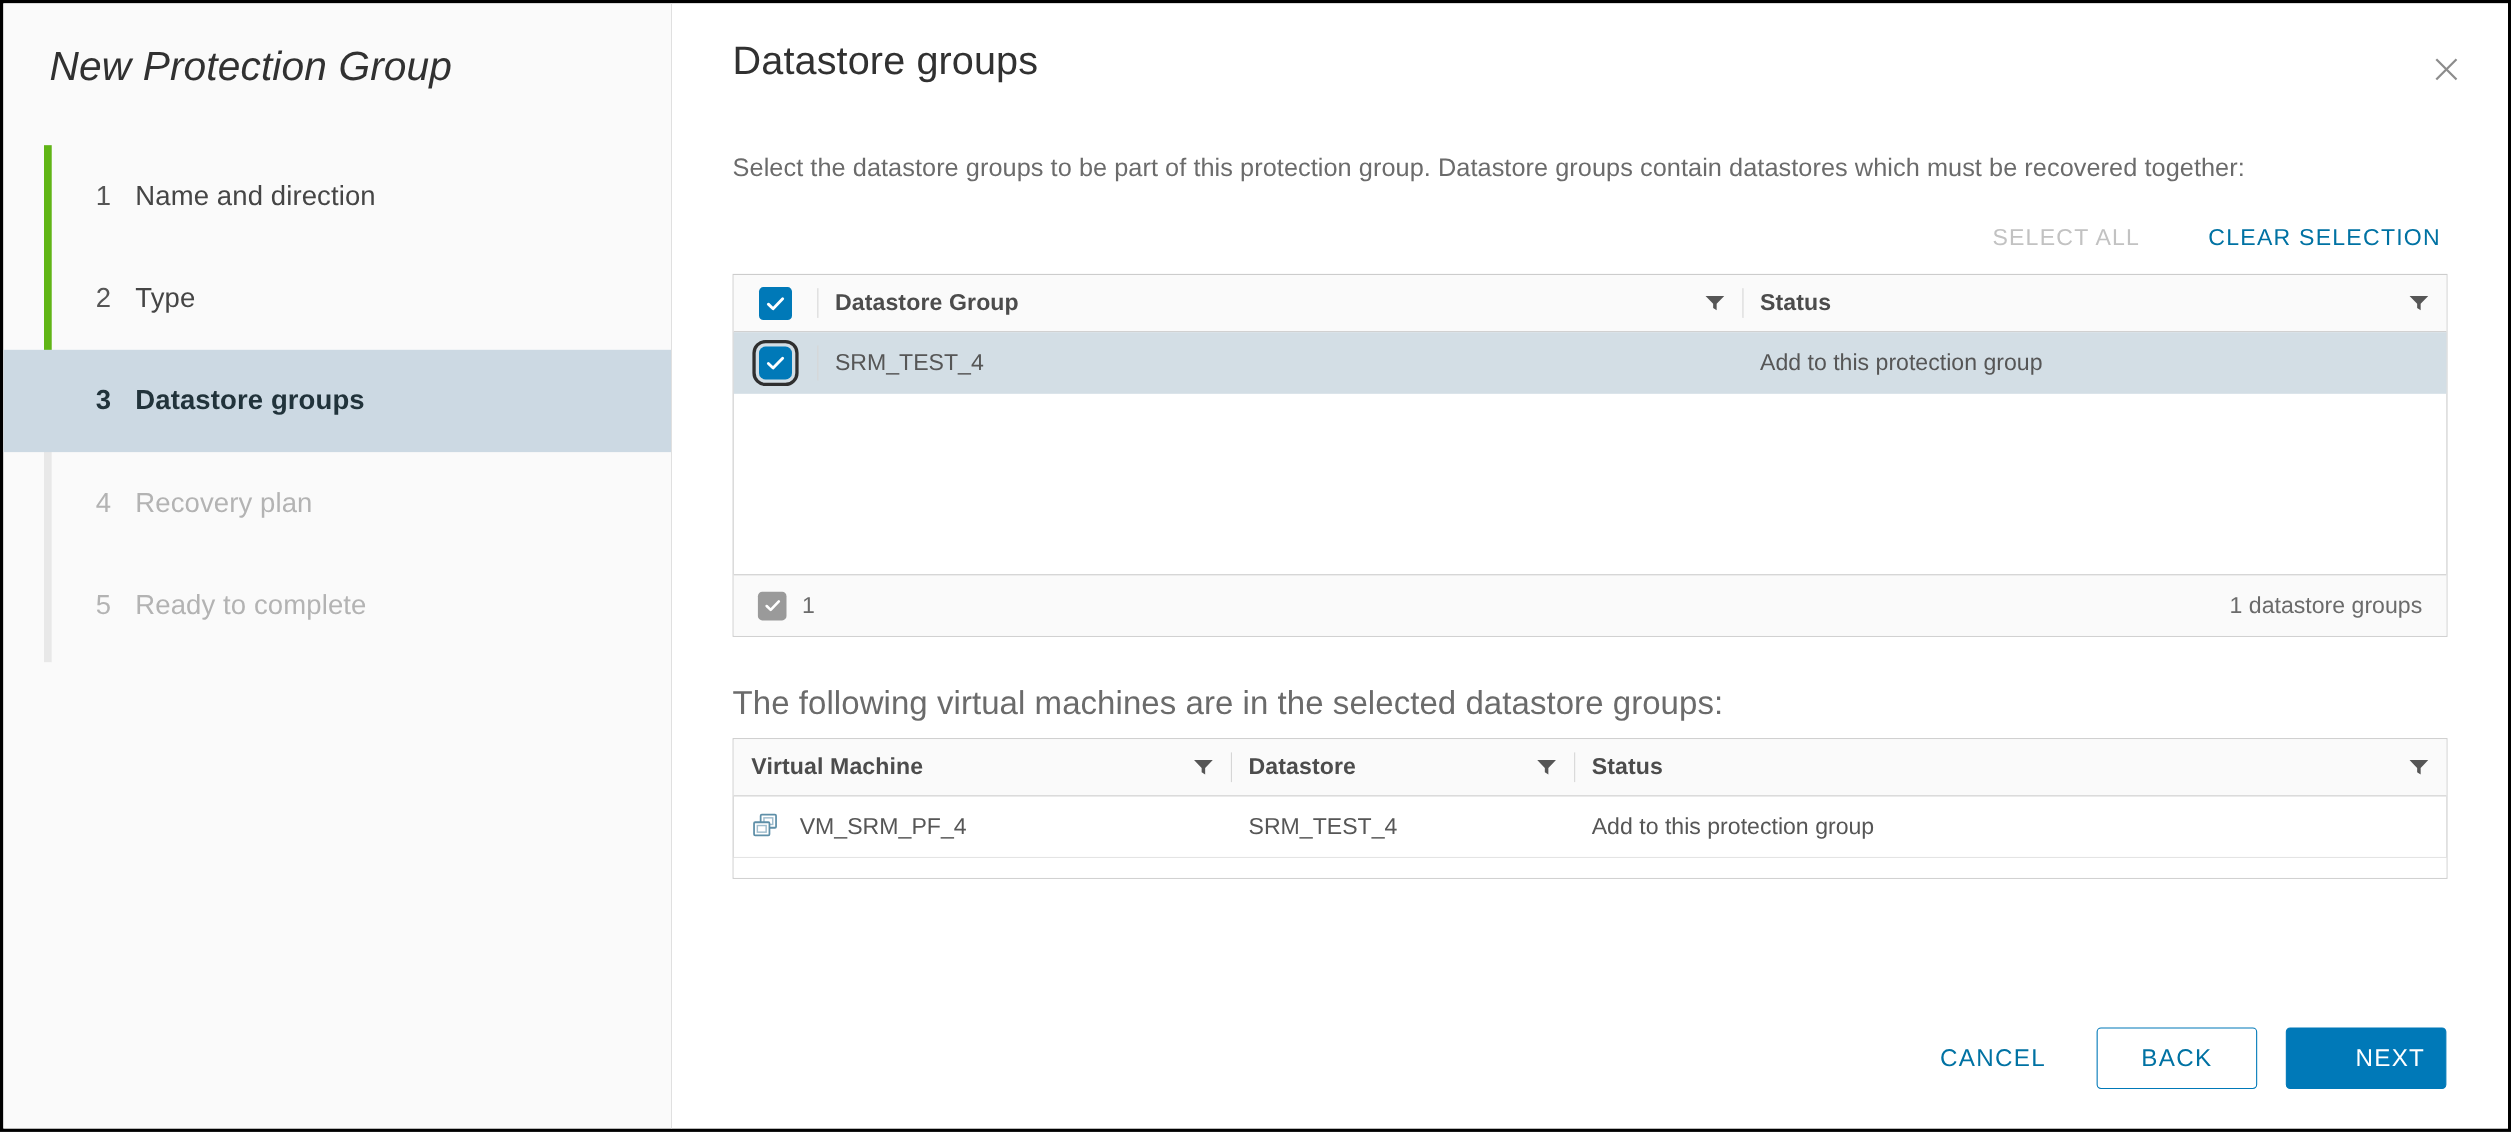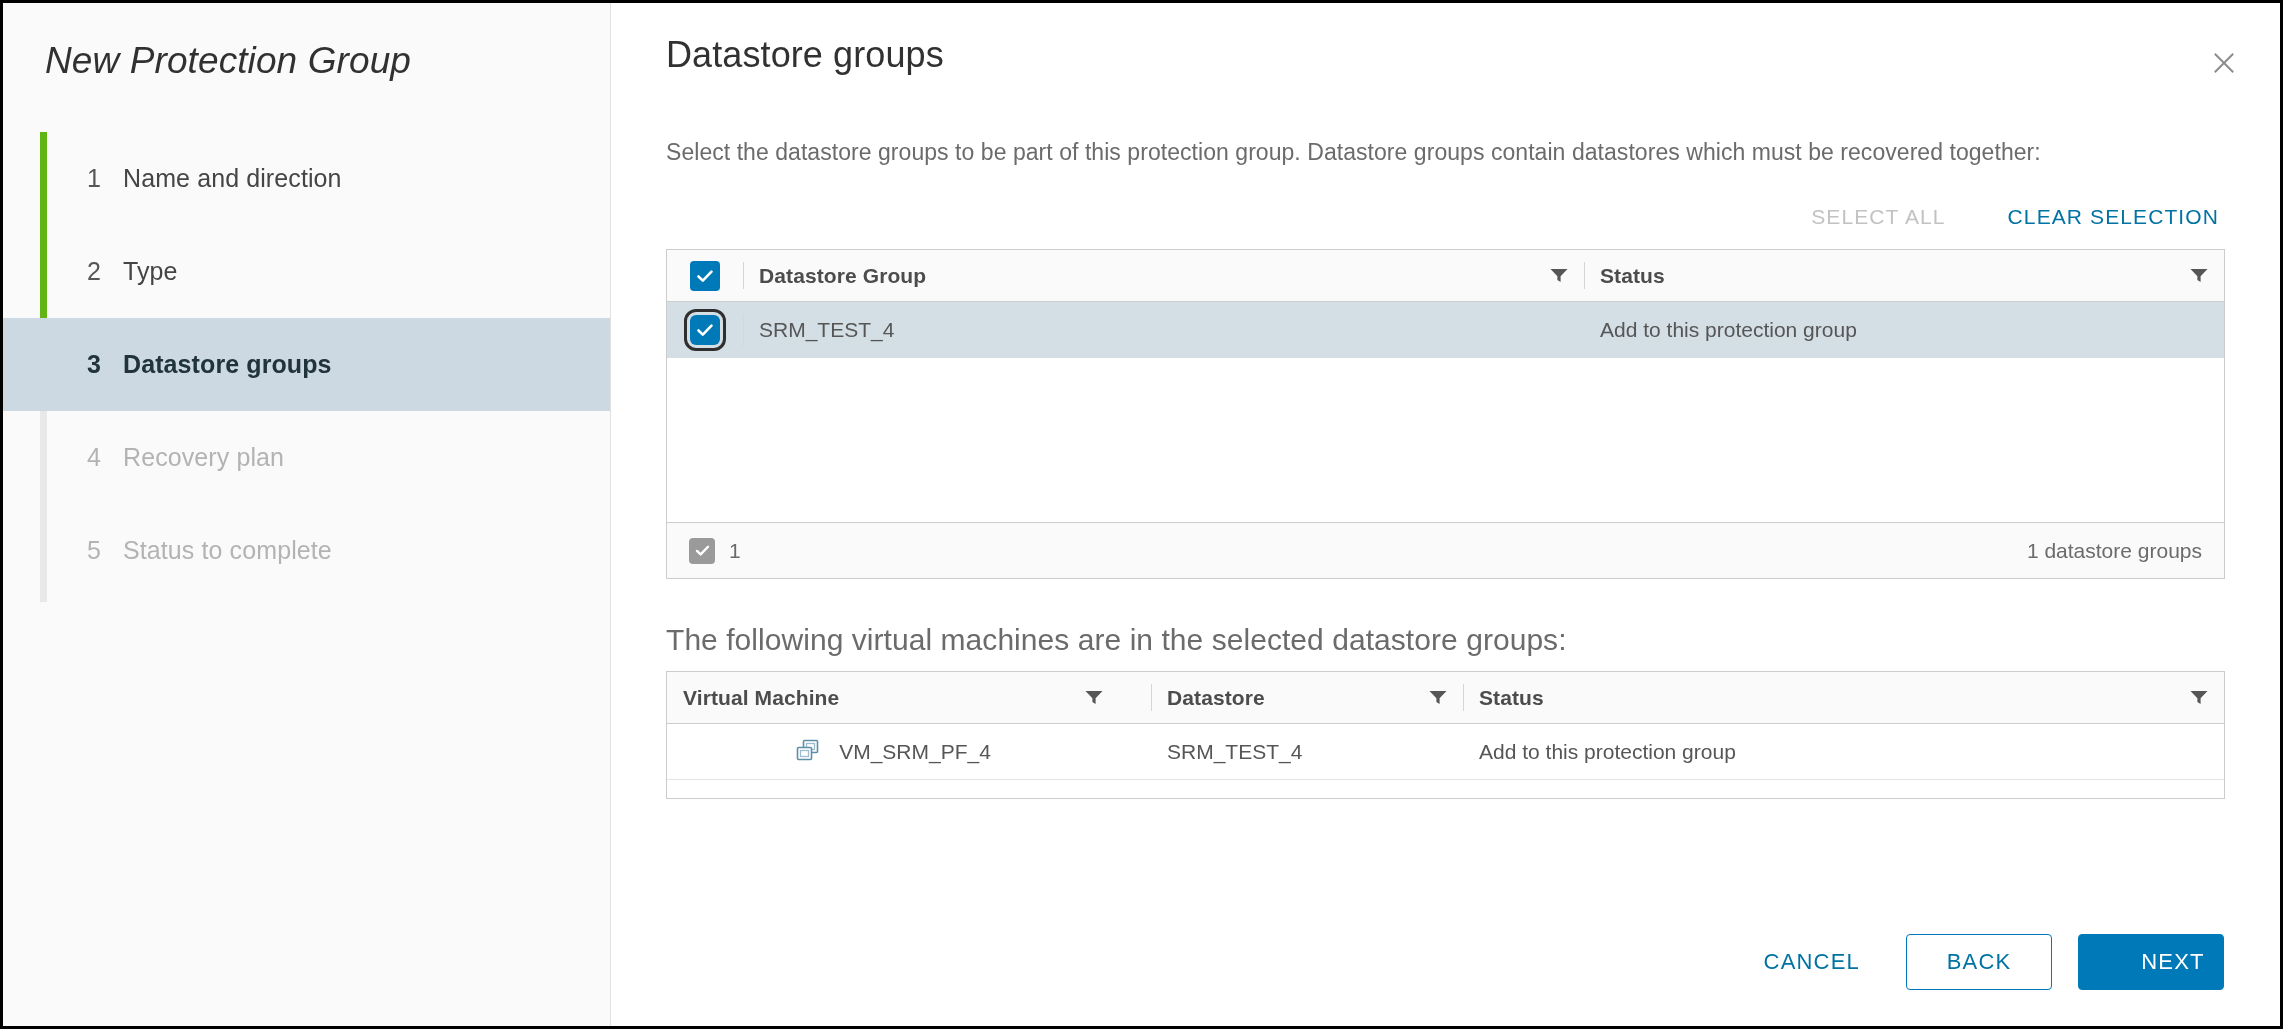--- a/index.html
+++ b/index.html
@@ -279,22 +279,22 @@
   }
   .tfoot .cbox { width: 26px; height: 26px; }
 
   
   .vm-section { margin-top: 44px; }
   .vm-desc {
     font-size: 30px;
     color: #6b6b6b;
     letter-spacing: 0.05px;
   }
-  .vm-col-name    { width: 452px; flex: 0 0 452px; justify-content: center; }
-  .vm-col-ds      { width: 312px; flex: 0 0 312px; margin-left: 32px; }
+  .vm-col-name    { width: 452px; flex: 0 0 452px; }
+  .vm-col-ds      { width: 312px; flex: 0 0 312px; }
   .vm-col-status  { flex: 1; }
 
   .vm-icon {
     width: 30px;
     height: 28px;
     flex: 0 0 30px;
     margin-right: 14px;
   }
   .vm-icon svg { display: block; }
 
@@ -369,21 +369,21 @@
         <span>Datastore groups</span>
       </div>
 
       <div class="step disabled">
         <span class="num">4</span>
         <span>Recovery plan</span>
       </div>
 
       <div class="step disabled">
         <span class="num">5</span>
-        <span>Status to complete</span>
+        <span>Ready to complete</span>
       </div>
     </div>
   </div>
 
   <div class="right-panel">
 
     <div class="page-head">
       <div class="page-title">Datastore groups</div>
       <div class="close-btn"></div>
     </div>

